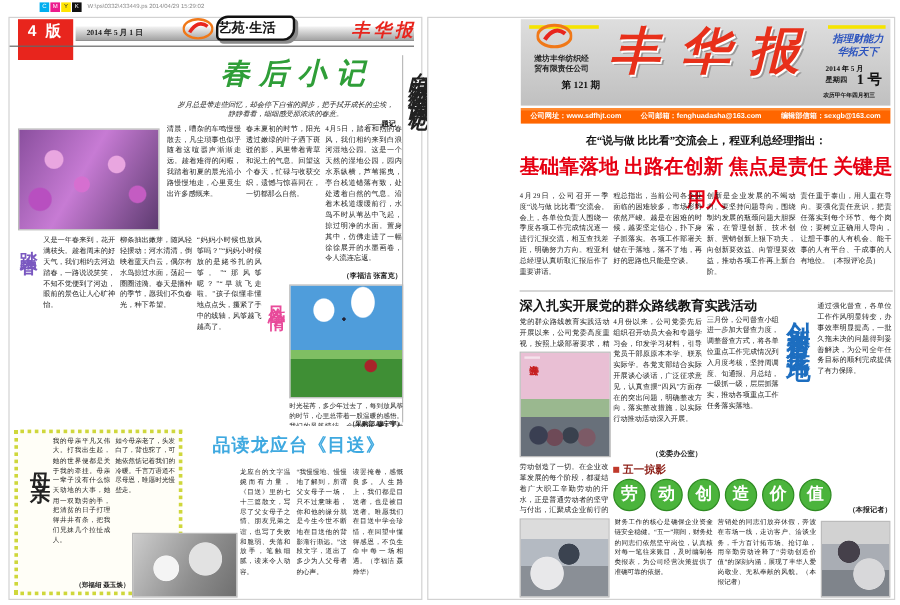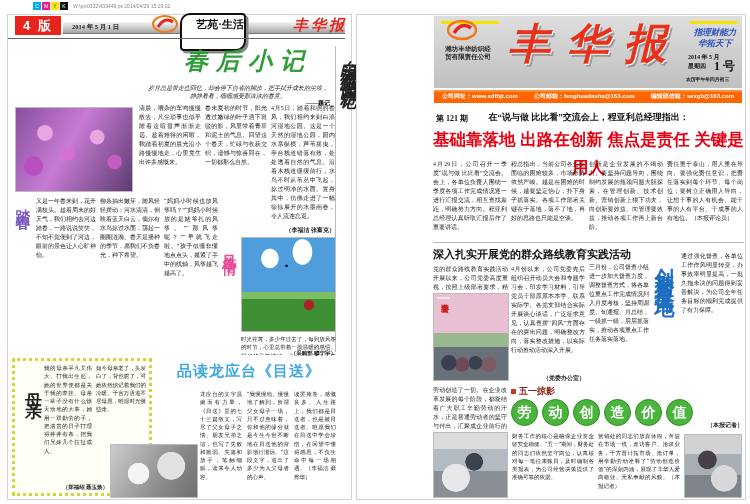--- a/index.html
+++ b/index.html
@@ -27,28 +27,28 @@
   <div class="csq" style="left:33px;top:2px;background:#00aeef;color:#fff;">C</div>
   <div class="csq" style="left:42px;top:2px;background:#ec1c8d;color:#fff;">M</div>
   <div class="csq" style="left:51px;top:2px;background:#ffe400;color:#333;">Y</div>
   <div class="csq" style="left:60px;top:2px;background:#111;color:#fff;">K</div>
   <div class="abs" style="left:73px;top:3px;font-size:5px;color:#888;font-family:'Liberation Sans',sans-serif;">W:\ps\0332\433449.ps  2014/04/29 15:29:02</div>
   <div class="cross" style="left:740px;top:346px;">+</div>
   <div class="cross" style="left:381px;top:492px;">+</div>
 
   <div class="page" style="left:7px;top:14px;width:345px;height:486px;"></div>
 
-  <div class="abs" style="left:15px;top:16px;width:46px;height:19px;background:#e8251d;color:#fff;font-weight:bold;font-size:13px;line-height:19px;text-align:center;letter-spacing:2px;font-family:'Liberation Sans',sans-serif;">4 版</div>
+  <div class="abs" style="left:15px;top:16px;width:46px;height:34px;background:#e8251d;color:#fff;font-weight:bold;font-size:13px;line-height:19px;text-align:center;letter-spacing:2px;font-family:'Liberation Sans',sans-serif;">4 版</div>
   <div class="abs" style="left:63px;top:22px;width:282px;height:11px;background:linear-gradient(#f4f4f4,#a5a5a5);border-bottom:1px solid #777;"></div>
   <div class="abs" style="left:72px;top:23px;font-size:6.5px;font-weight:bold;color:#222;">2014 年 5 月 1 日</div>
   <svg class="abs" style="left:152px;top:14px;" width="26" height="20" viewBox="0 0 26 20">
     <ellipse cx="13" cy="10" rx="12" ry="8" fill="none" stroke="#f07818" stroke-width="2"></ellipse>
     <path d="M6 13 Q13 2 21 8" fill="none" stroke="#e8251d" stroke-width="3"></path>
   </svg>
-  <div class="abs" style="left:180px;top:13px;width:66px;height:38px;background:#fff;border:2px solid #111;border-radius:10px 4px 10px 4px;box-shadow:2.5px 2.5px 0 #8a8a8a;font-weight:bold;font-size:11px;line-height:19px;text-align:right;color:#111;box-sizing:border-box;">艺苑·生活</div>
+  <div class="abs" style="left:180px;top:13px;width:66px;height:21px;background:#fff;border:2px solid #111;border-radius:10px 4px 10px 4px;box-shadow:2.5px 2.5px 0 #8a8a8a;font-weight:bold;font-size:11px;line-height:19px;text-align:left;color:#111;box-sizing:border-box;">艺苑·生活</div>
   <div class="abs" style="left:293px;top:16px;font-size:15px;font-weight:bold;font-style:italic;color:#e8251d;letter-spacing:3px;">丰华报</div>
   <div class="hairline" style="left:8px;top:38px;width:337px;height:1px;background:#666;"></div>
 
   <div class="abs" style="left:183px;top:45px;width:130px;height:34px;font-size:24px;font-weight:bold;font-style:italic;color:#2f9e38;letter-spacing:8px;text-align:center;">春后小记</div>
   <div class="abs t6" style="left:140px;top:84px;width:196px;height:9px;font-style:italic;text-align:center;">岁月总是带走些回忆，却会停下自省的脚步，把手拭开成长的尘埃，</div>
   <div class="abs t6" style="left:140px;top:92px;width:196px;height:9px;font-style:italic;text-align:center;">静静看看，细细感受那浓浓的春意。</div>
   <div class="abs" style="left:140px;top:99px;width:190px;font-size:6px;font-weight:bold;text-align:right;">——题记</div>
 
   <div class="photo" style="left:15px;top:107px;width:118px;height:85px;background:radial-gradient(circle at 25% 30%,#e9a6e0 0 7%,transparent 8%),radial-gradient(circle at 45% 55%,#d66fd0 0 8%,transparent 9%),radial-gradient(circle at 70% 35%,#e9a6e0 0 7%,transparent 8%),radial-gradient(circle at 85% 65%,#c45cc2 0 6%,transparent 7%),radial-gradient(circle at 15% 70%,#b84fc0 0 8%,transparent 9%),linear-gradient(120deg,#8a4f9e,#c77bd4 45%,#5d3b70);"></div>
   <div class="abs t6" style="left:139px;top:104px;width:62px;height:90px;">清晨，嘈杂的车鸣慢慢散去，凡尘琐事也似乎随着这喧嚣声渐渐走远。趁着难得的闲暇，我踏着初夏的晨光沿小路慢慢地走，心里竟生出许多感慨来。</div>
@@ -108,21 +108,21 @@
 
   <div class="abs" style="left:434px;top:16px;width:308px;height:72px;background:linear-gradient(#dedede,#c0c0c0);"></div>
   <div class="abs" style="left:441px;top:21px;width:58px;height:3px;background:#f5e400;"></div>
   <div class="abs" style="left:690px;top:21px;width:48px;height:3px;background:#f5e400;"></div>
   <svg class="abs" style="left:447px;top:19px;" width="30" height="22" viewBox="0 0 30 22">
     <ellipse cx="15" cy="11" rx="14" ry="9" fill="none" stroke="#f07818" stroke-width="2.5"></ellipse>
     <path d="M7 14 Q15 2 24 9" fill="none" stroke="#e8251d" stroke-width="3.5"></path>
   </svg>
   <div class="abs" style="left:436px;top:45px;width:64px;font-size:6.5px;font-weight:bold;text-align:center;color:#222;">潍坊丰华纺织经</div>
   <div class="abs" style="left:436px;top:53px;width:64px;font-size:6.5px;font-weight:bold;text-align:center;color:#222;">贸有限责任公司</div>
-  <div class="abs" style="left:436px;top:65px;width:64px;font-size:8px;font-weight:bold;text-align:left;color:#111;margin-top:48px;">第 121 期</div>
+  <div class="abs" style="left:436px;top:65px;width:64px;font-size:8px;font-weight:bold;text-align:right;color:#111;">第 121 期</div>
   <div class="abs" style="left:500px;top:16px;width:190px;height:54px;font-size:42px;font-weight:bold;font-style:italic;color:#e8301a;letter-spacing:16px;text-align:center;line-height:56px;text-shadow:1px 1px 0 #fff,2.5px 2.5px 0 #9a9a9a;">丰华报</div>
   <div class="abs" style="left:690px;top:27px;width:50px;font-size:8.5px;font-weight:bold;font-style:italic;color:#2a52be;text-align:center;">指理财能力</div>
   <div class="abs" style="left:690px;top:38px;width:50px;font-size:8.5px;font-weight:bold;font-style:italic;color:#2a52be;text-align:center;">华拓天下</div>
   <div class="abs" style="left:688px;top:53px;width:52px;font-size:6px;font-weight:bold;color:#111;">2014 年 5 月</div>
   <div class="abs" style="left:688px;top:62px;font-size:6px;font-weight:bold;color:#111;">星期四</div>
   <div class="abs" style="left:714px;top:58px;font-size:12px;font-weight:bold;color:#111;">1 号</div>
   <div class="abs" style="left:686px;top:76px;width:56px;font-size:4.8px;font-weight:bold;color:#111;">农历甲午年四月初三</div>
 
   <div class="abs" style="left:434px;top:90px;width:308px;height:13px;background:#ff6600;box-shadow:inset 0 2px 0 #ff8b33;display:flex;align-items:center;justify-content:space-between;padding:0 8px;box-sizing:border-box;font-size:6px;font-weight:bold;color:#fff;font-family:'Liberation Sans',sans-serif;">
     <span>公司网址：www.sdfhjt.com</span>

